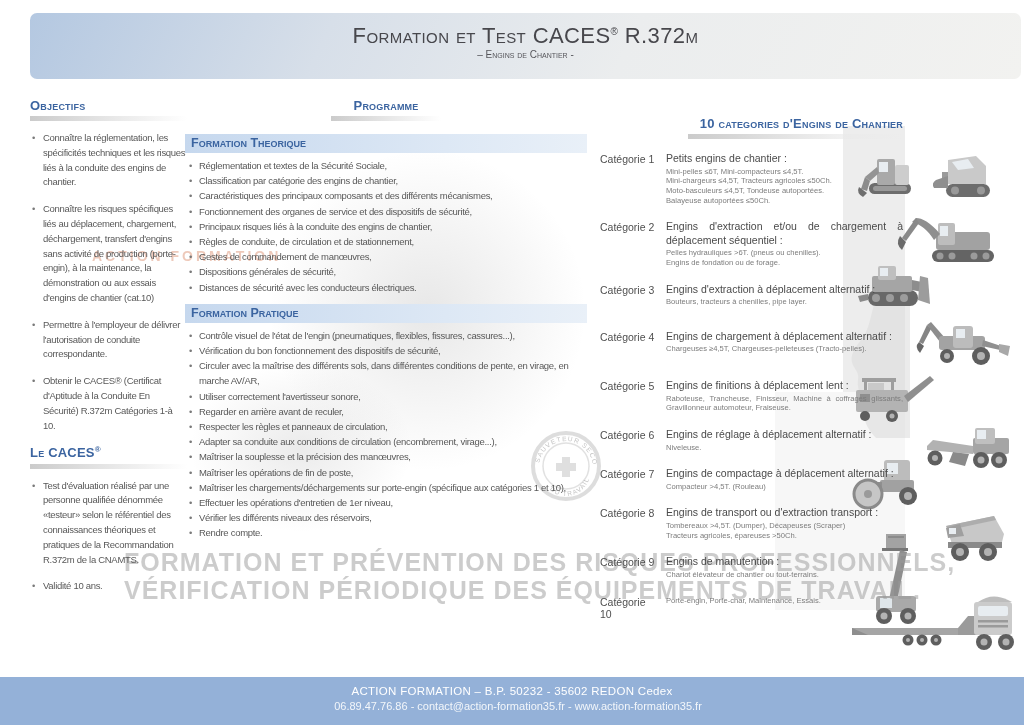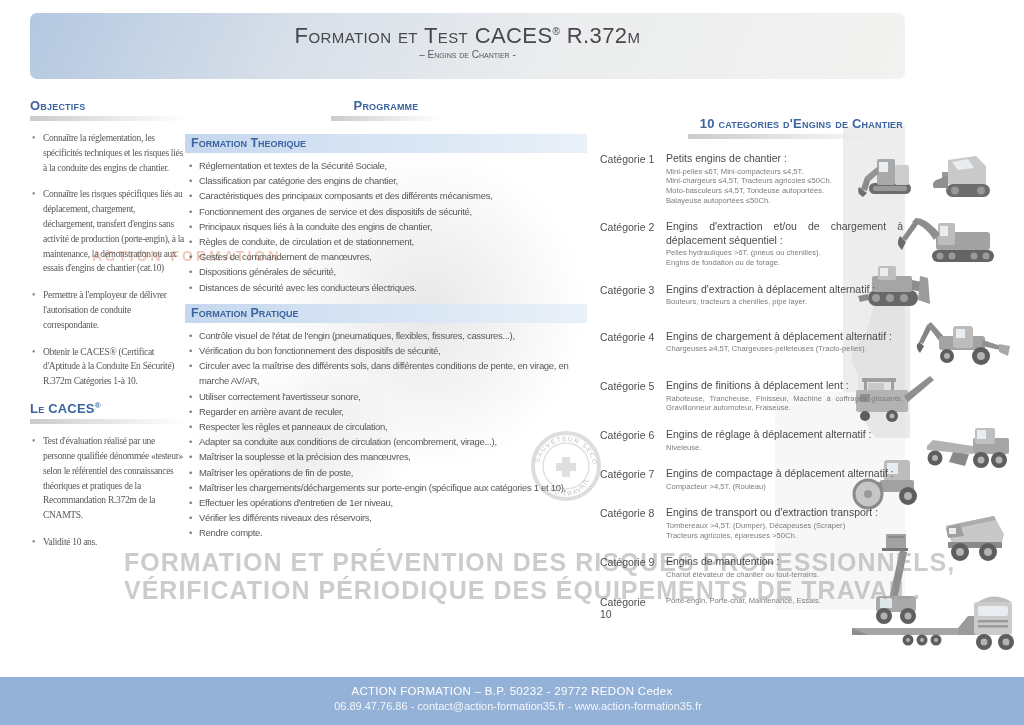--- a/index.html
+++ b/index.html
@@ -1,38 +1,38 @@
 <!DOCTYPE html>
 <html><head>
 <meta charset="utf-8">
 <style>
   html,body{margin:0;padding:0;background:#e8e8e8;}
   .page{position:relative;width:1024px;height:725px;background:#ffffff;overflow:hidden;
         font-family:"Liberation Sans",sans-serif;color:#565656;}
 
   
-  .header{position:absolute;left:30px;top:13px;width:875px;height:66px;border-radius:7px;z-index:2;
+  .header{position:absolute;left:30px;top:13px;width:991px;height:66px;border-radius:7px;z-index:2;
           background:linear-gradient(115deg,#b4c8e1 0%,#d7dfe9 30%,#ebedee 60%,#f2f2f0 100%);}
   .header-title{margin-top:10px;text-align:center;font-variant:small-caps;font-size:22px;
                 color:#47474c;letter-spacing:.4px;}
   .header-title sup{font-size:10px;}
   .header-sub{text-align:center;font-variant:small-caps;font-size:10px;color:#55555a;margin-top:0;}
 
   
   .h1{font-variant:small-caps;font-size:13px;font-weight:600;color:#3b64a0;letter-spacing:.2px;}
   .h1 sup{font-size:8px;}
   .rule{height:5px;margin-top:3px;background:linear-gradient(90deg,#cbcbcb,#e9e9e9 55%,rgba(242,242,242,0));}
 
   
   .col-left{position:absolute;left:30px;top:98px;width:157px;z-index:2;}
   .col-mid{position:absolute;left:185px;top:98px;width:402px;z-index:2;}
   .col-right{position:absolute;left:600px;top:116px;width:303px;z-index:2;}
 
   .blist{list-style:none;margin:10px 0 0;padding:0;font-size:9.5px;letter-spacing:-.3px;
-         line-height:14.8px;color:#585858;font-family:Liberation Serif, serif;}
+         line-height:14.8px;color:#585858;}
   .blist li{position:relative;padding-left:13px;margin:0 0 12px;}
   .blist li::before{content:"•";position:absolute;left:2px;top:0;color:#7a7a7a;}
 
   .caces-block{margin-top:10px;}
 
   
   .h1-center{text-align:center;}
   .rule-center{width:110px;margin:3px auto 0;}
   .band{margin-top:13px;padding:2px 6px 3px;font-variant:small-caps;font-size:12.5px;font-weight:600;
         color:#3b64a0;background:linear-gradient(90deg,#c6d8ee,#dde8f5 65%,#e9f0f8);}
@@ -428,17 +428,17 @@
             <div class="cat-details">
 
             <div class="cat-detail">Porte-engin, Porte-char, Maintenance, Essais.</div>
             </div>
           </div>
         </div>
       </div>
   </div>
 
   <div class="footer">
-    <div class="footer-line1">ACTION FORMATION – B.P. 50232 - 29772 REDON Cedex</div>
+    <div class="footer-line1">ACTION FORMATION – B.P. 50232 - 35602 REDON Cedex</div>
     <div class="footer-line2"><span>06.89.47.76.86</span><span class="sep"> - </span><a class="flink" href="#">contact@action-formation35.fr</a><span class="sep"> - </span><a class="flink" href="#">www.action-formation35.fr</a></div>
   </div>
 
 </div>
 
 </body></html>

